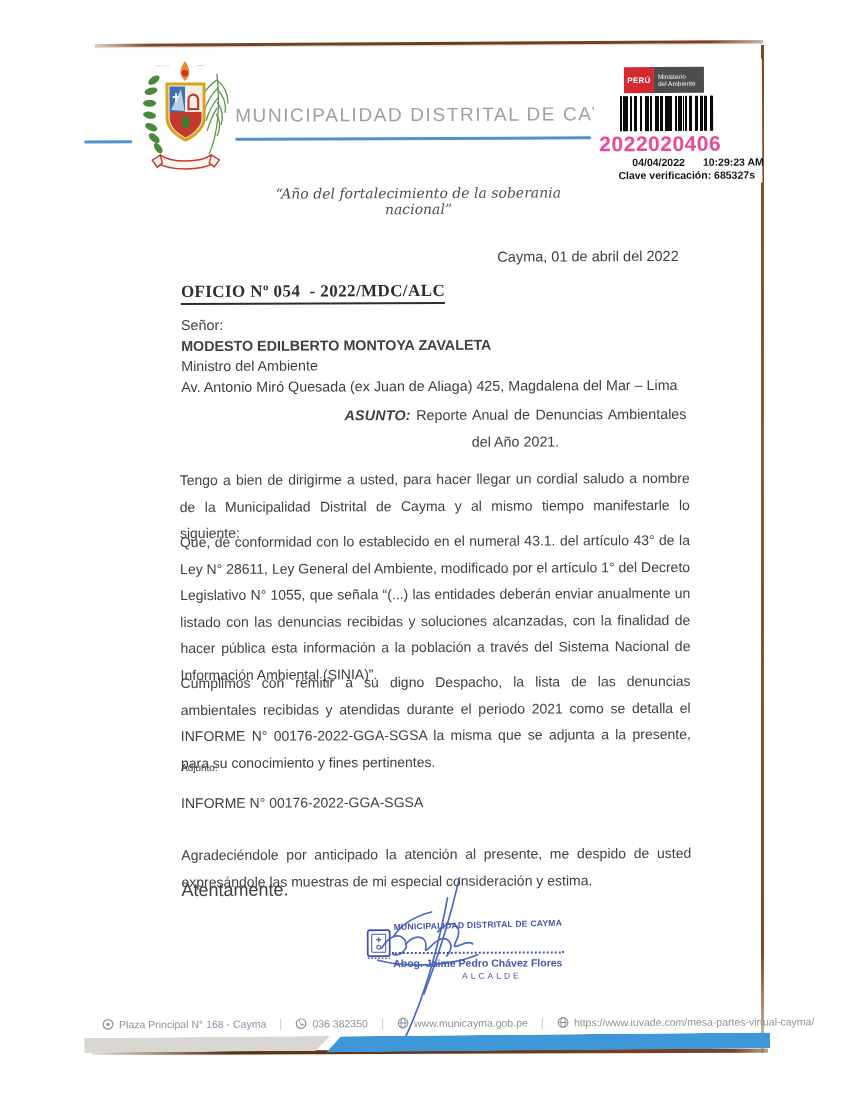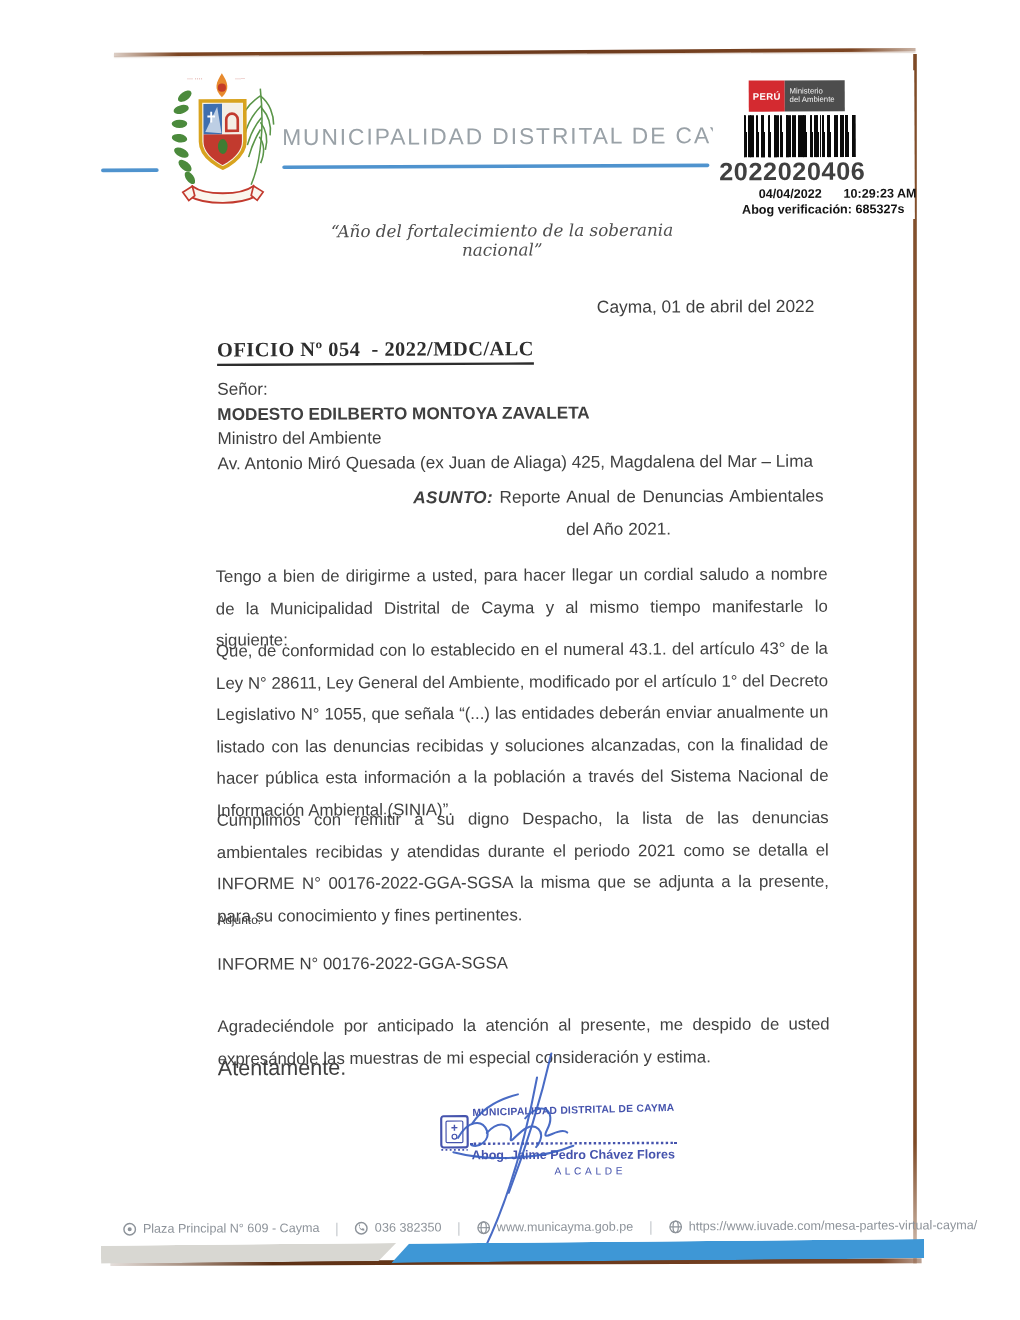--- a/index.html
+++ b/index.html
@@ -33,21 +33,21 @@
   .minam-row{position:absolute;left:30px;top:8px;display:flex;height:26px;}
   .minam-red{width:30px;background:#d42a30;color:#fff;display:flex;align-items:center;justify-content:center;
     font-size:8px;font-weight:bold;letter-spacing:.3px;}
   .minam-gray{width:50px;background:#4d4d4d;color:#f2f2f2;font-size:6.5px;line-height:7.5px;
     display:flex;flex-direction:column;justify-content:center;padding-left:4px;box-sizing:border-box;}
   .barcode{position:absolute;left:26px;top:37px;width:93px;height:35px;background:
     repeating-linear-gradient(90deg,#0a0a0a 0 2px,transparent 2px 5px),
     repeating-linear-gradient(90deg,#0a0a0a 0 1px,transparent 1px 7px),
     repeating-linear-gradient(90deg,transparent 0 3px,#0a0a0a 3px 6px,transparent 6px 11px);}
   .reg-num{position:absolute;left:4px;top:73px;width:124px;text-align:center;font-size:21px;
-    font-weight:bold;color:#404040;letter-spacing:.5px;}
+    font-weight:bold;color:#ec4899;letter-spacing:.5px;}
   .reg-date{position:absolute;left:6px;top:97px;width:150px;font-size:10.5px;font-weight:bold;
     color:#141414;display:flex;gap:18px;padding-left:32px;}
   .reg-clave{position:absolute;left:24px;top:110px;font-size:10.5px;font-weight:bold;color:#141414;}
 
   
   .place-date{position:absolute;left:380px;top:249px;width:300px;text-align:right;font-size:14.5px;}
   .reference{position:absolute;left:182px;top:281px;font-family:"Liberation Serif",serif;
     font-size:17px;font-weight:bold;color:#2d2d2d;letter-spacing:.4px;white-space:pre;
     border-bottom:2px solid #2d2d2d;padding-bottom:1px;}
   .recipient{position:absolute;left:182px;top:314px;font-size:14.3px;line-height:20.5px;}
@@ -147,21 +147,21 @@
           <span>Ministerio</span>
           <span>del Ambiente</span>
         </div>
       </div>
       <div class="barcode"></div>
       <div class="reg-num">2022020406</div>
       <div class="reg-date">
         <span>04/04/2022</span>
         <span>10:29:23  AM</span>
       </div>
-      <div class="reg-clave">Abog verificación: 685327s</div>
+      <div class="reg-clave">Clave verificación: 685327s</div>
     </div>
 
     <div class="place-date">Cayma, 01 de abril del 2022</div>
 
     <div class="reference">OFICIO Nº 054  - 2022/MDC/ALC</div>
 
     <div class="recipient">
       <div>Señor:</div>
       <div class="name">MODESTO EDILBERTO MONTOYA ZAVALETA</div>
       <div>Ministro del Ambiente</div>
@@ -212,21 +212,21 @@
         <path d="M52 64 C 60 52 74 44 90 40"></path>
       </g>
     </svg>
 
     <div class="footer-row">
       <span class="f-item">
         <svg width="12" height="12" viewBox="0 0 12 12">
           <circle cx="6" cy="6" r="4.8" fill="none" stroke="#8d939a" stroke-width="1.2"></circle>
           <circle cx="6" cy="6" r="1.7" fill="#8d939a"></circle>
         </svg>
-        <span>Plaza Principal N° 609 - Cayma</span>
+        <span>Plaza Principal N° 168 - Cayma</span>
       </span>
       <span class="sep">|</span>
       <span class="f-item">
         <svg width="12" height="12" viewBox="0 0 12 12">
           <circle cx="6" cy="6" r="4.8" fill="none" stroke="#8d939a" stroke-width="1.2"></circle>
           <path d="M4 3.5 c 0 3 1.5 4.5 4.5 4.5 l 0 -1.5 -1.5 -0.5 -0.7 0.7 c -0.8 -0.5 -1.5 -1.2 -2 -2 l 0.7 -0.7 -0.5 -1.5 z" fill="#8d939a"></path>
         </svg>
         <span>036 382350</span>
       </span>
       <span class="sep">|</span>

